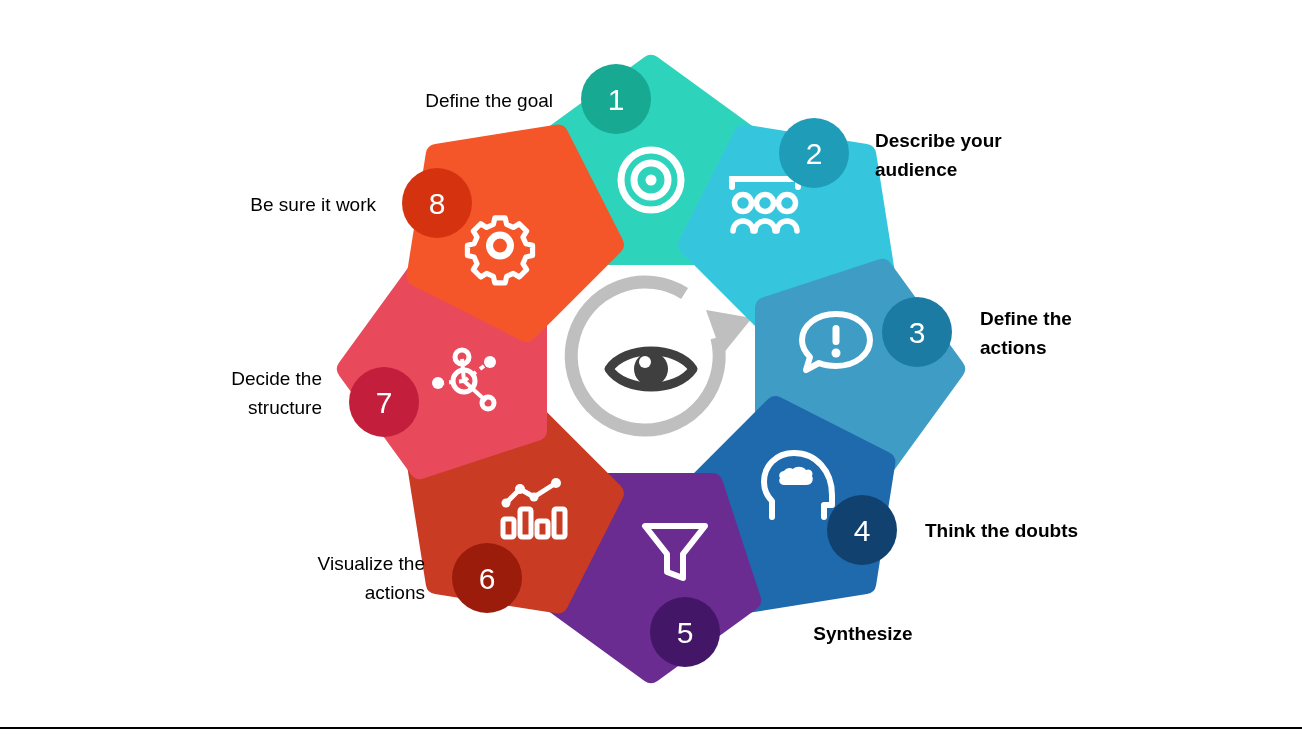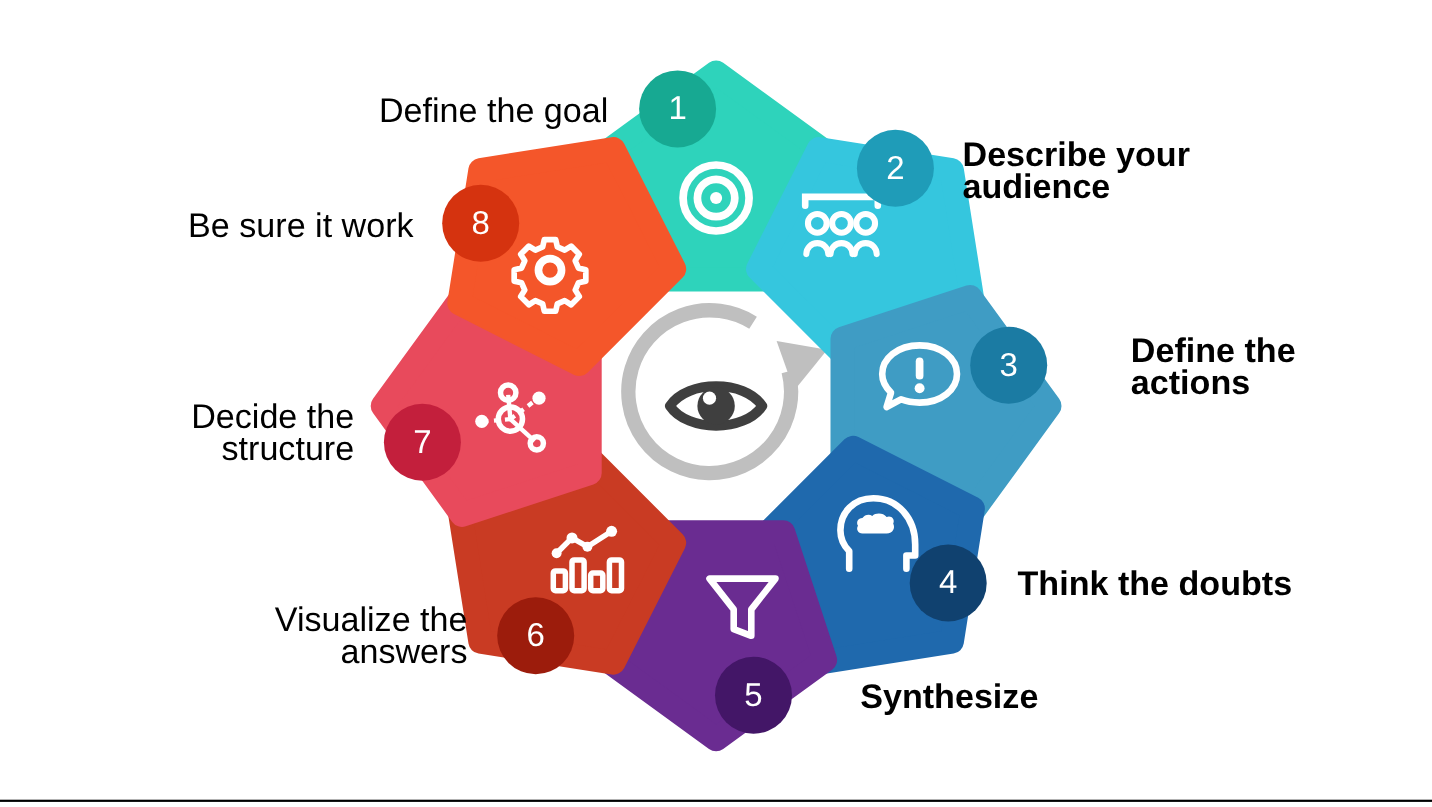--- a/index.html
+++ b/index.html
@@ -22,21 +22,21 @@
   }
   #diagram-svg {
     position: absolute;
     left: 0; top: 0;
     width: 1302px;
     height: 734px;
   }
   .label {
     position: absolute;
     font-family: "Liberation Sans", sans-serif;
-    font-size: 31px;
+    font-size: 19px;
     line-height: 29px;
     color: #000000;
     white-space: pre-line;
   }
   .label.left-text  { text-align: left; font-weight: bold; }
   .label.right-text { text-align: right; }
   .bottom-rule {
     position: absolute;
     left: 0;
     top: 727px;
@@ -199,29 +199,29 @@
       <circle cx="437" cy="203" r="35" fill="#d5330f"></circle>
       <text x="437" y="203" fill="#ffffff" font-family="Liberation Sans, sans-serif" font-size="30" text-anchor="middle" dominant-baseline="central">8</text>
     </g>
   </svg>
 
   <div class="label right-text" style="left:300px; top:86px; width:253px;">Define the goal</div>
 
   <div class="label left-text" style="left:875px; top:126px; width:260px;">Describe your
 audience</div>
 
-  <div class="label left-text" style="left:1028px; top:304px; width:230px;">Define the
+  <div class="label left-text" style="left:980px; top:304px; width:230px;">Define the
 actions</div>
 
   <div class="label left-text" style="left:925px; top:516px; width:280px;">Think the doubts</div>
 
   <div class="label left-text" style="left:748px; top:619px; width:230px;text-align:center;">Synthesize</div>
 
   <div class="label right-text" style="left:180px; top:549px; width:245px;">Visualize the
-answers</div>
+actions</div>
 
   <div class="label right-text" style="left:95px; top:364px; width:227px;">Decide the
 structure</div>
 
   <div class="label right-text" style="left:125px; top:190px; width:251px;">Be sure it work</div>
 
   <div class="bottom-rule"></div>
 </div>
 
 </body></html>

